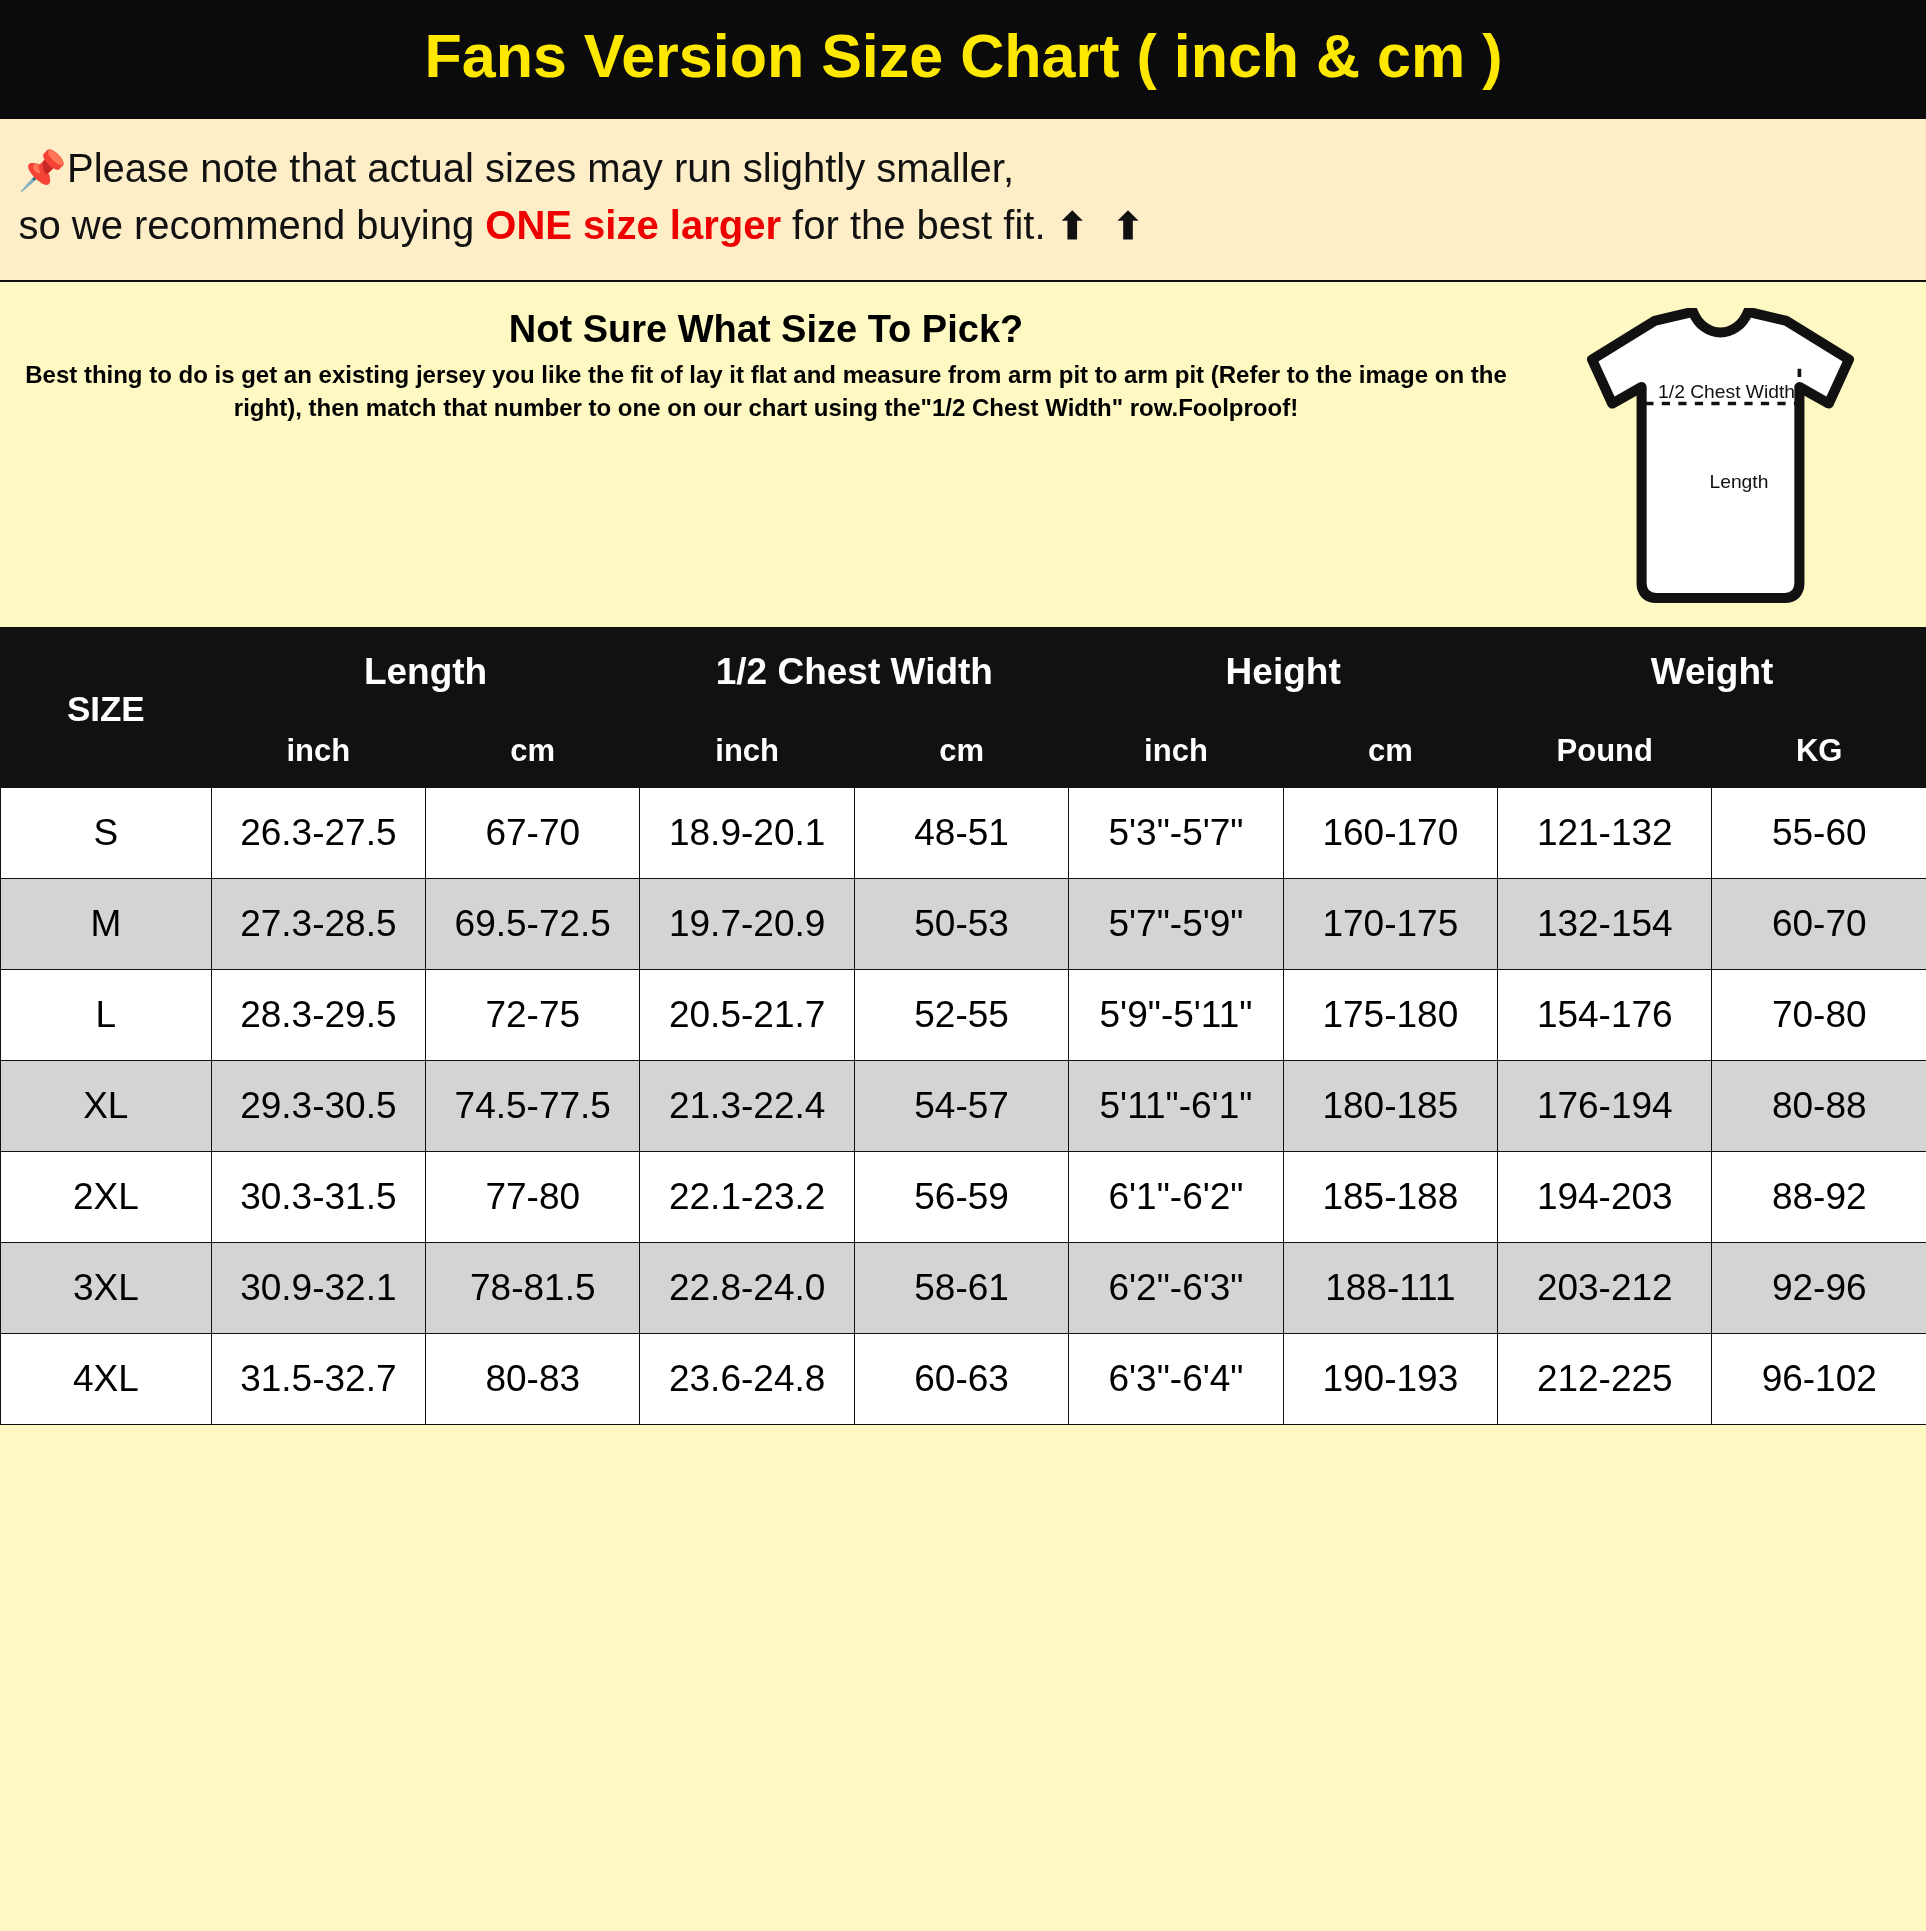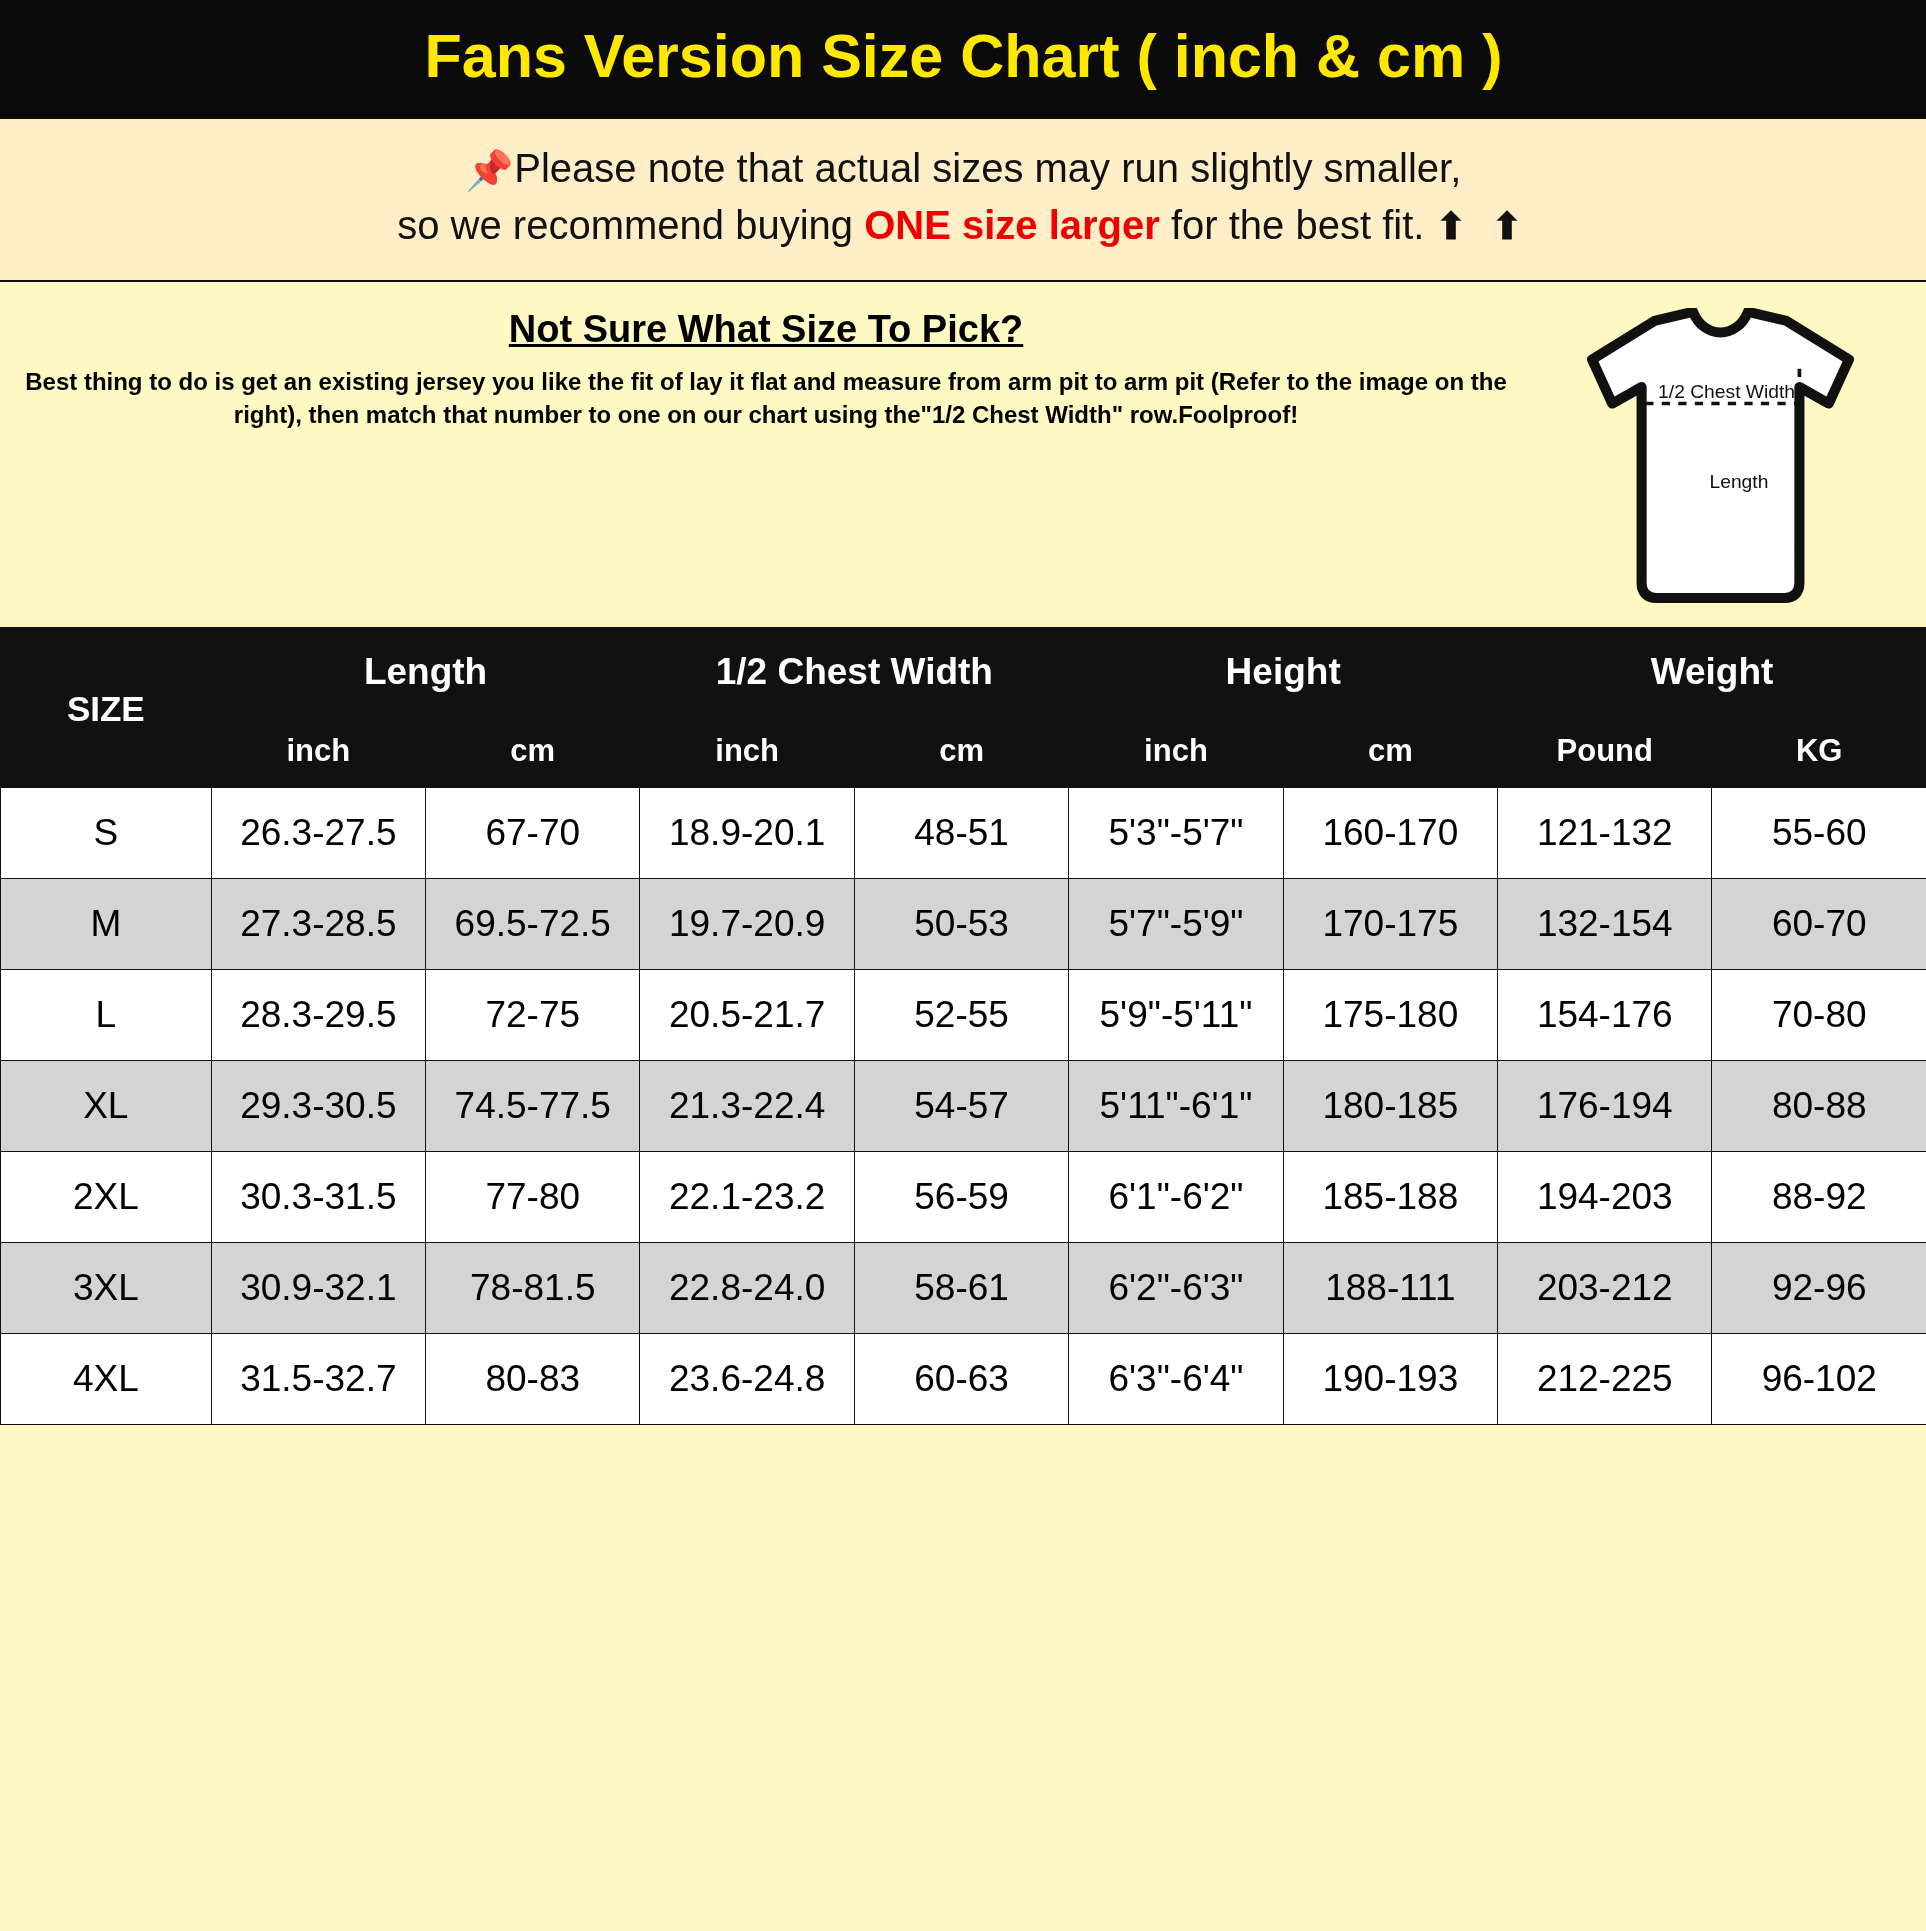--- a/index.html
+++ b/index.html
@@ -32,21 +32,20 @@
     font-size: 61px;
     font-weight: bold;
     letter-spacing: 0px;
     line-height: 1.05;
   }
 
   
   .note-banner {
     background: #fdeec8;
     padding: 22px 18.4px 27.5px 18.4px;
-    text-align: center;
     border-bottom: 2.8px solid #111;
   }
   .note-line {
     font-size: 40px;
     line-height: 1.38;
     color: #111;
   }
   .pin {
     color: #e02020;
     font-size: 39px;
@@ -70,22 +69,21 @@
     border-bottom: 3.7px solid #111;
   }
   .advice-text {
     flex: 1 1 auto;
     text-align: center;
     padding: 5.5px 9.2px 0 9.2px;
   }
   .advice-head {
     font-size: 38px;
     font-weight: bold;
-    margin-bottom: 14px;
-    text-decoration: underline;
+    margin-bottom: 7px;
   }
   .advice-body {
     font-size: 24px;
     font-weight: bold;
     line-height: 1.38;
   }
   .tee-wrap {
     flex: 0 0 395px;
     display: flex;
     align-items: flex-start;

